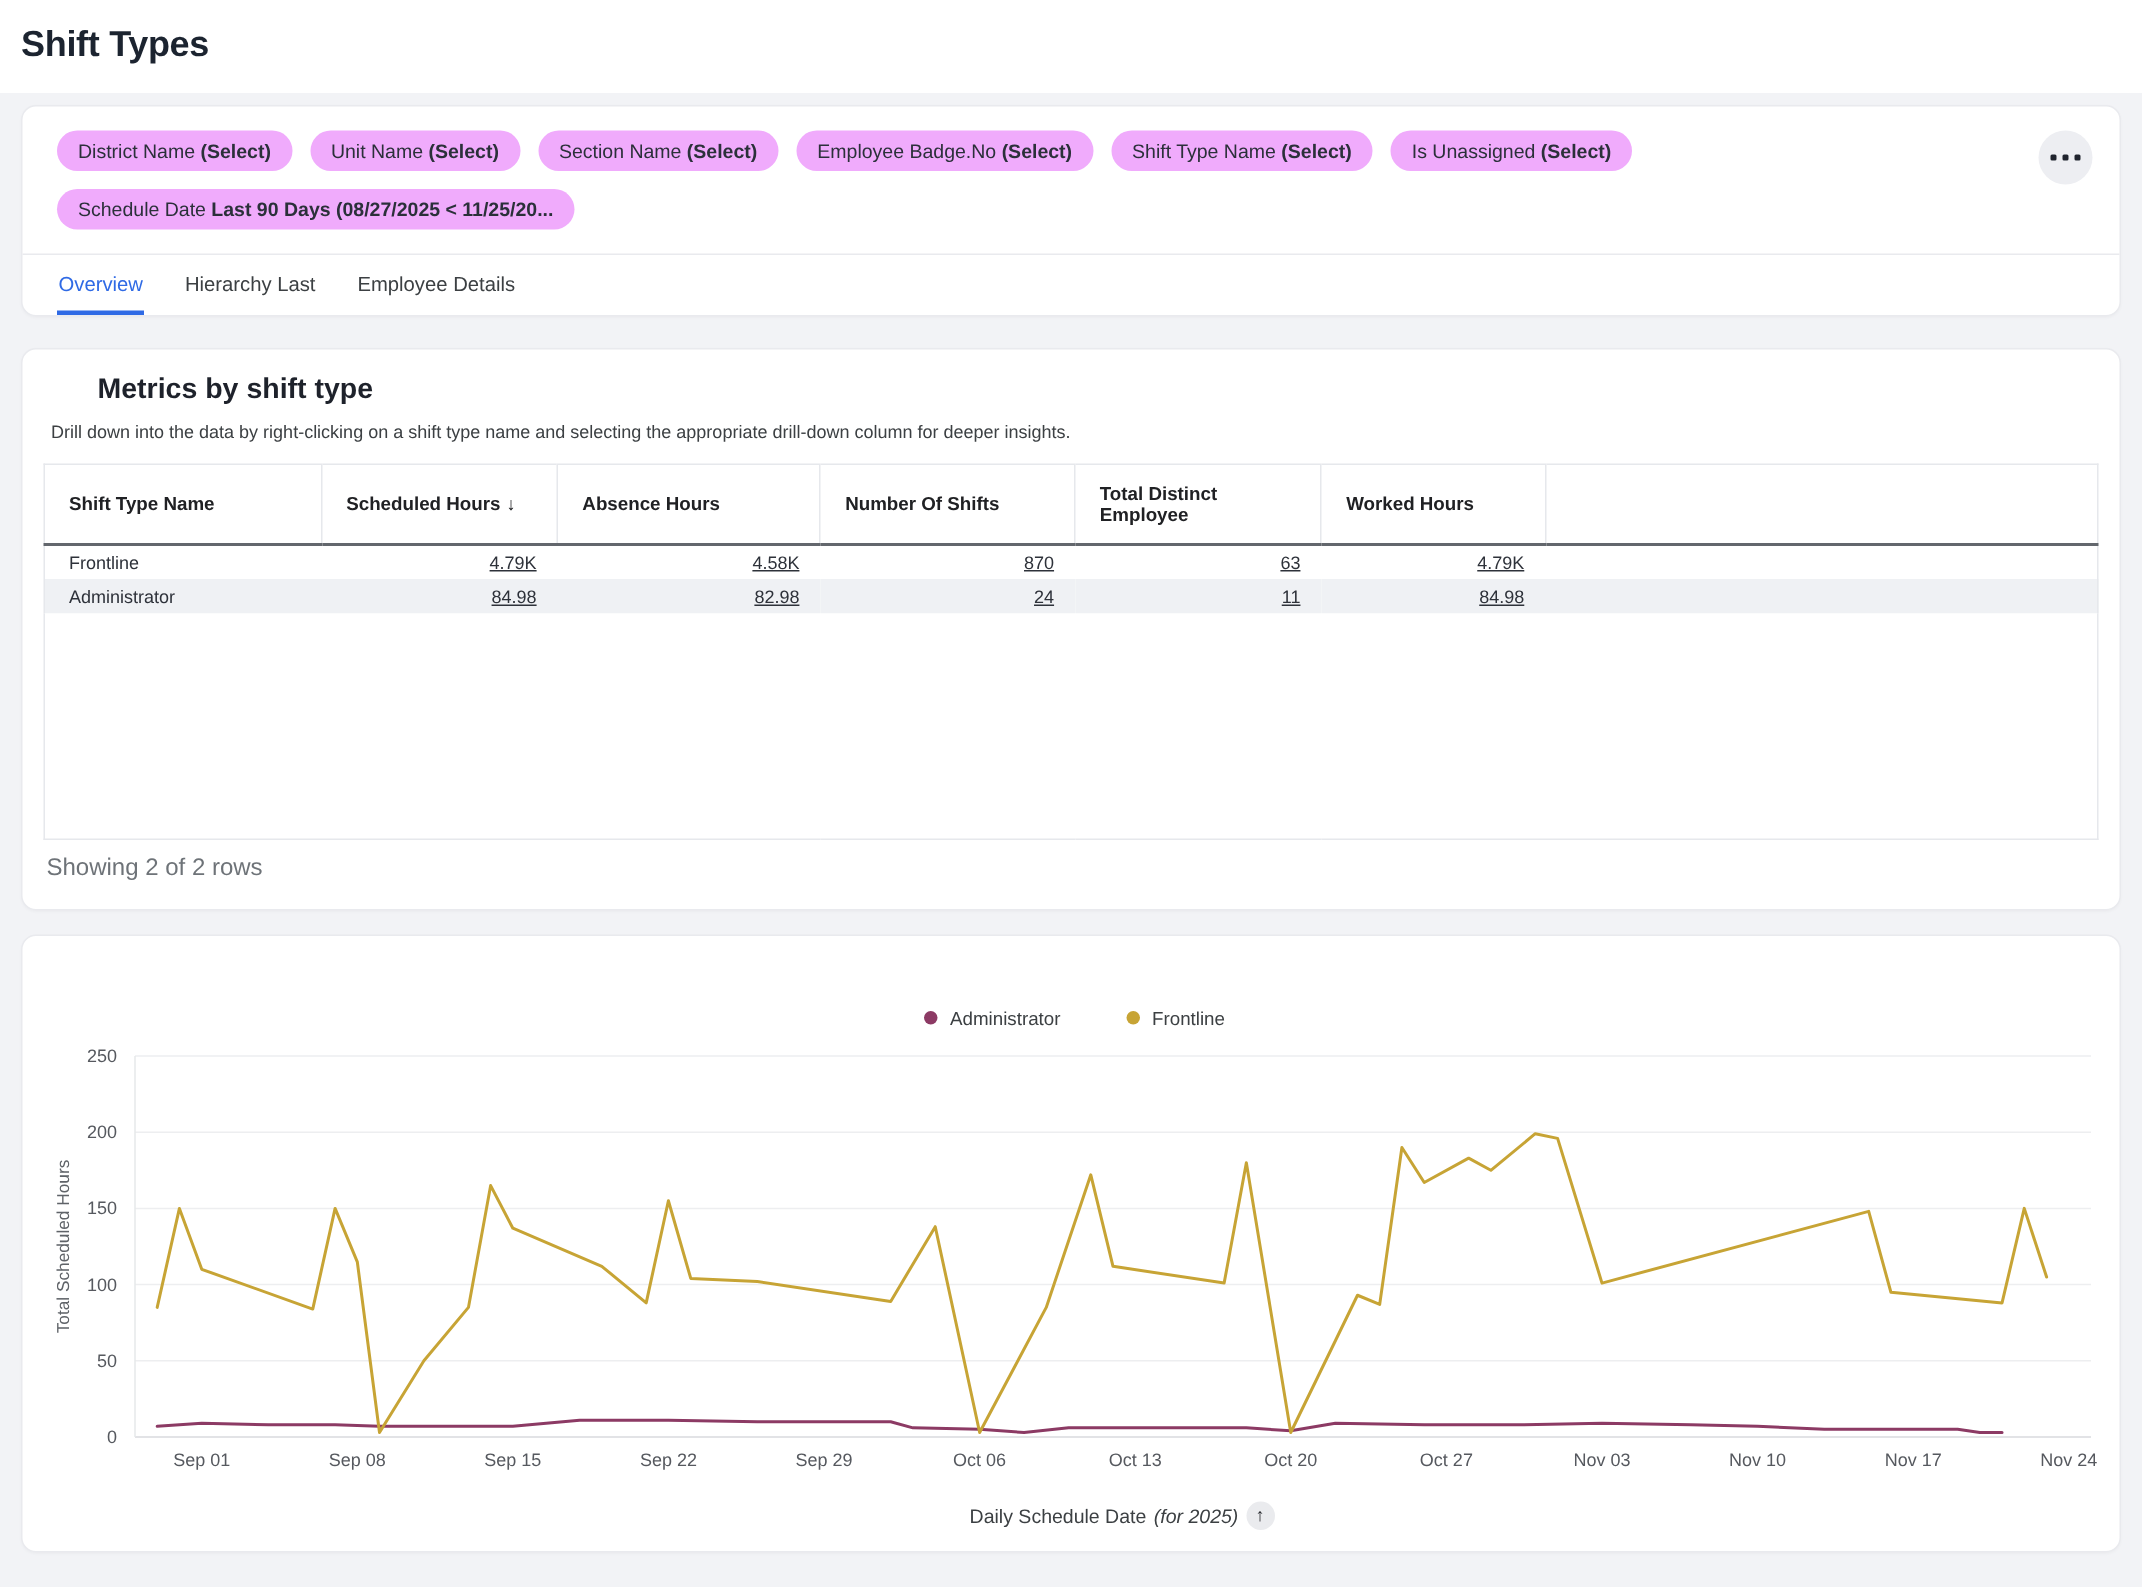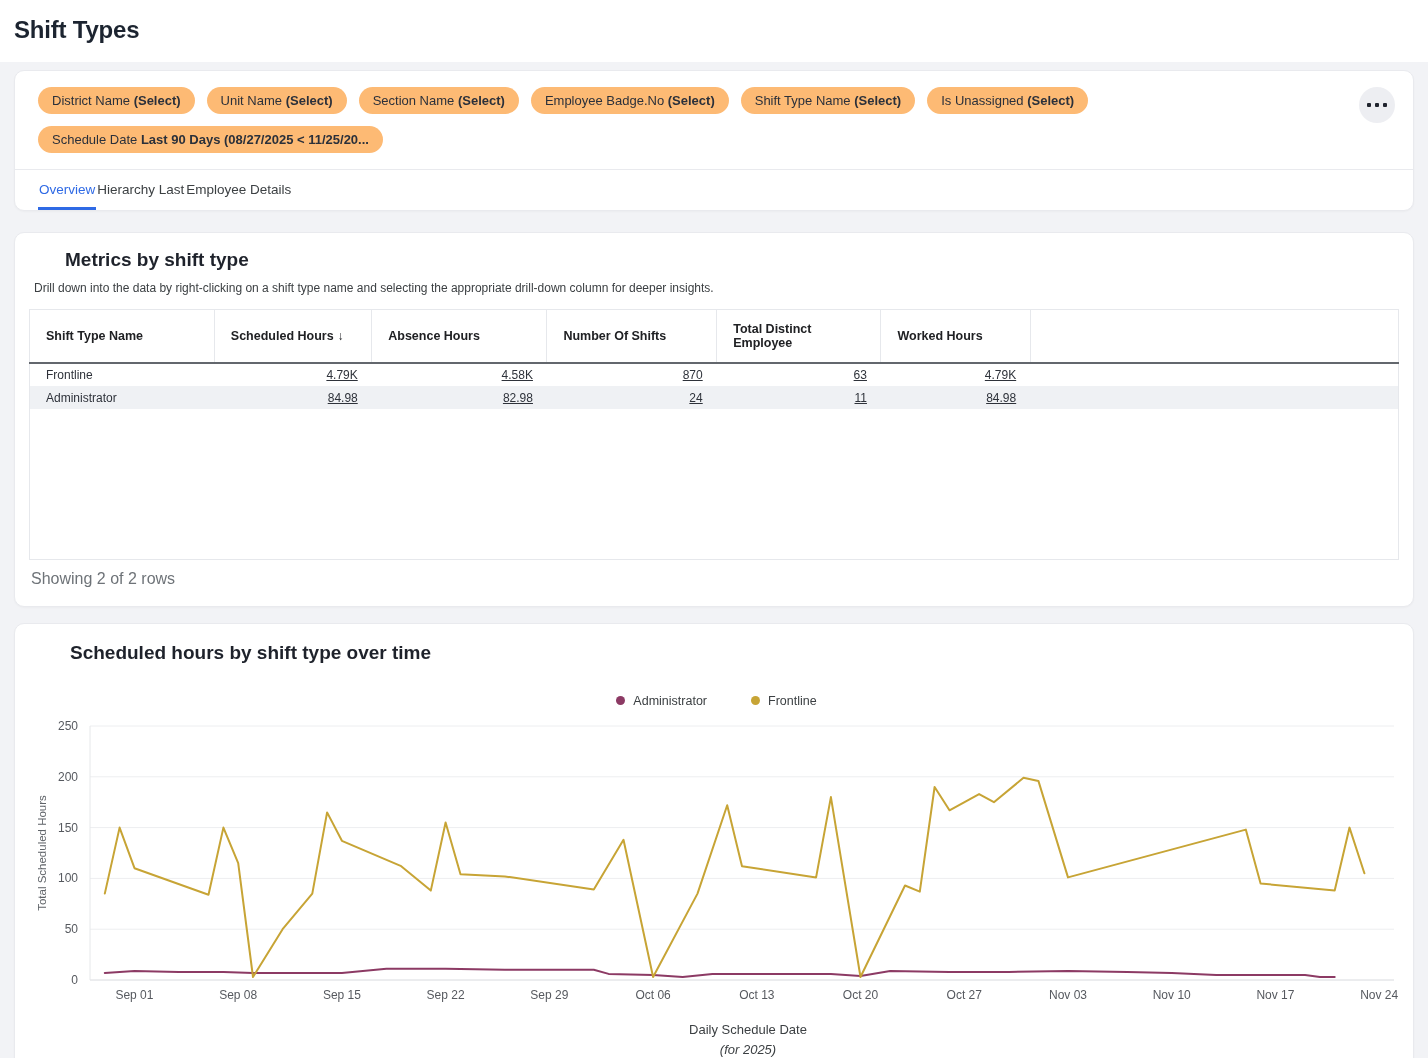--- a/index.html
+++ b/index.html
@@ -6,26 +6,26 @@
   html,body { width:1428px; height:1058px; background:#F2F3F6; font-family:"Liberation Sans", sans-serif; color:#202430; overflow:hidden; }
 
   .topbar { background:#FFFFFF; padding:16px 14px 18px 14px; }
   .page-title { font-size:24px; font-weight:700; color:#1C2430; letter-spacing:-0.2px; }
 
   .card { background:#FFFFFF; border:1px solid #E9EAEE; border-radius:10px; margin:0 14px; box-shadow:0 1px 2px rgba(20,24,40,0.03); }
 
   
   .filter-card { margin-top:8px; position:relative; }
   .chips-area { padding:16px 60px 16px 23px; display:flex; flex-wrap:wrap; gap:12px 12px; }
-  .chip { background:#fdba74; border-radius:15px; padding:6px 14px; font-size:13px; color:#2B303A; cursor:pointer; white-space:nowrap; }
+  .chip { background:#f0abfc; border-radius:15px; padding:6px 14px; font-size:13px; color:#2B303A; cursor:pointer; white-space:nowrap; }
   .chip b { font-weight:700; }
   .more-btn { position:absolute; top:16px; right:18px; width:36px; height:36px; border-radius:50%; background:#EDEEF2; border:none; display:flex; align-items:center; justify-content:center; gap:4px; cursor:pointer; }
   .more-btn .d { width:4px; height:4px; background:#20242E; border-radius:1px; display:block; }
 
-  .tabs { border-top:1px solid #E9EAEE; display:flex; padding:0 23px; }
+  .tabs { border-top:1px solid #E9EAEE; display:flex; gap:26px; padding:0 23px; }
   .tab { font-size:13.5px; color:#3C4043; padding:12px 1px 10px 1px; border-bottom:3px solid transparent; cursor:pointer; }
   .tab.active { color:#2F6AE5; border-bottom-color:#2F6AE5; font-weight:400; }
 
   
   .metrics-card { margin-top:21px; padding:16px 14px 18px 14px; }
   .section-title { font-size:19px; font-weight:700; color:#1E222B; padding-left:5px;margin-left:31px; }
   .section-sub { font-size:12px; color:#3C4043; margin-top:10px; padding-left:5px; }
 
   table.metrics { width:100%; border-collapse:collapse; table-layout:fixed; margin-top:14px; border:1px solid #E6E8EC; }
   table.metrics th { font-size:12.5px; font-weight:700; color:#202124; text-align:left; padding:12px 12px 12px 16px; border-right:1px solid #E6E8EC; border-bottom:2px solid #63676D; background:#FFFFFF; }
@@ -38,21 +38,21 @@
   .table-footer { font-size:16px; color:#6E7378; margin-top:10px; padding-left:2px; }
 
   
   .chart-card { margin-top:16px; padding:18px 14px 14px 19px; }
   .legend { display:flex; justify-content:center; gap:44px; margin-top:30px; margin-bottom:4px; }
   .lg-item { display:flex; align-items:center; gap:8px; font-size:12.5px; color:#3C4043; cursor:pointer; }
   .lg-dot { width:9px; height:9px; border-radius:50%; display:inline-block; }
   .chart-wrap { width:1372px; }
   svg text.tick  { font-family:"Liberation Sans", sans-serif; font-size:12px; fill:#56595F; }
   svg text.axis-title { font-family:"Liberation Sans", sans-serif; font-size:11.5px; fill:#5F6368; }
-  .x-title { margin-left:56px; display:flex; justify-content:center; align-items:center; gap:5px; font-size:13px; color:#3C4043; margin-top:6px;flex-direction:column; }
+  .x-title { margin-left:56px; display:flex; justify-content:center; align-items:center; gap:5px; font-size:13px; color:#3C4043; margin-top:6px; }
   .x-title .suffix { font-style:italic; }
   .sort-badge { width:19px; height:19px; border-radius:50%; background:#EAEBEE; display:inline-flex; align-items:center; justify-content:center; font-size:12px; color:#17191D; cursor:pointer; font-weight:700; }
 </style>
 </head>
 <body>
 
 <div class="topbar">
   <div class="page-title">Shift Types</div>
 </div>
 
@@ -124,21 +124,20 @@
       </tr>
       <tr class="filler">
           <td colspan="7"></td>
         </tr>
     </tbody>
   </table>
   <div class="table-footer">Showing 2 of 2 rows</div>
 </div>
 
 <div class="card chart-card">
-  <div class="section-title">Scheduled hours by shift type over time</div>
   <div class="legend" id="legend">
       <span class="lg-item">
         <span class="lg-dot" style="background: rgb(140, 58, 100);"></span>
         <span>Administrator</span>
       </span>
       <span class="lg-item">
         <span class="lg-dot" style="background: rgb(199, 164, 53);"></span>
         <span>Frontline</span>
       </span>
     </div>

